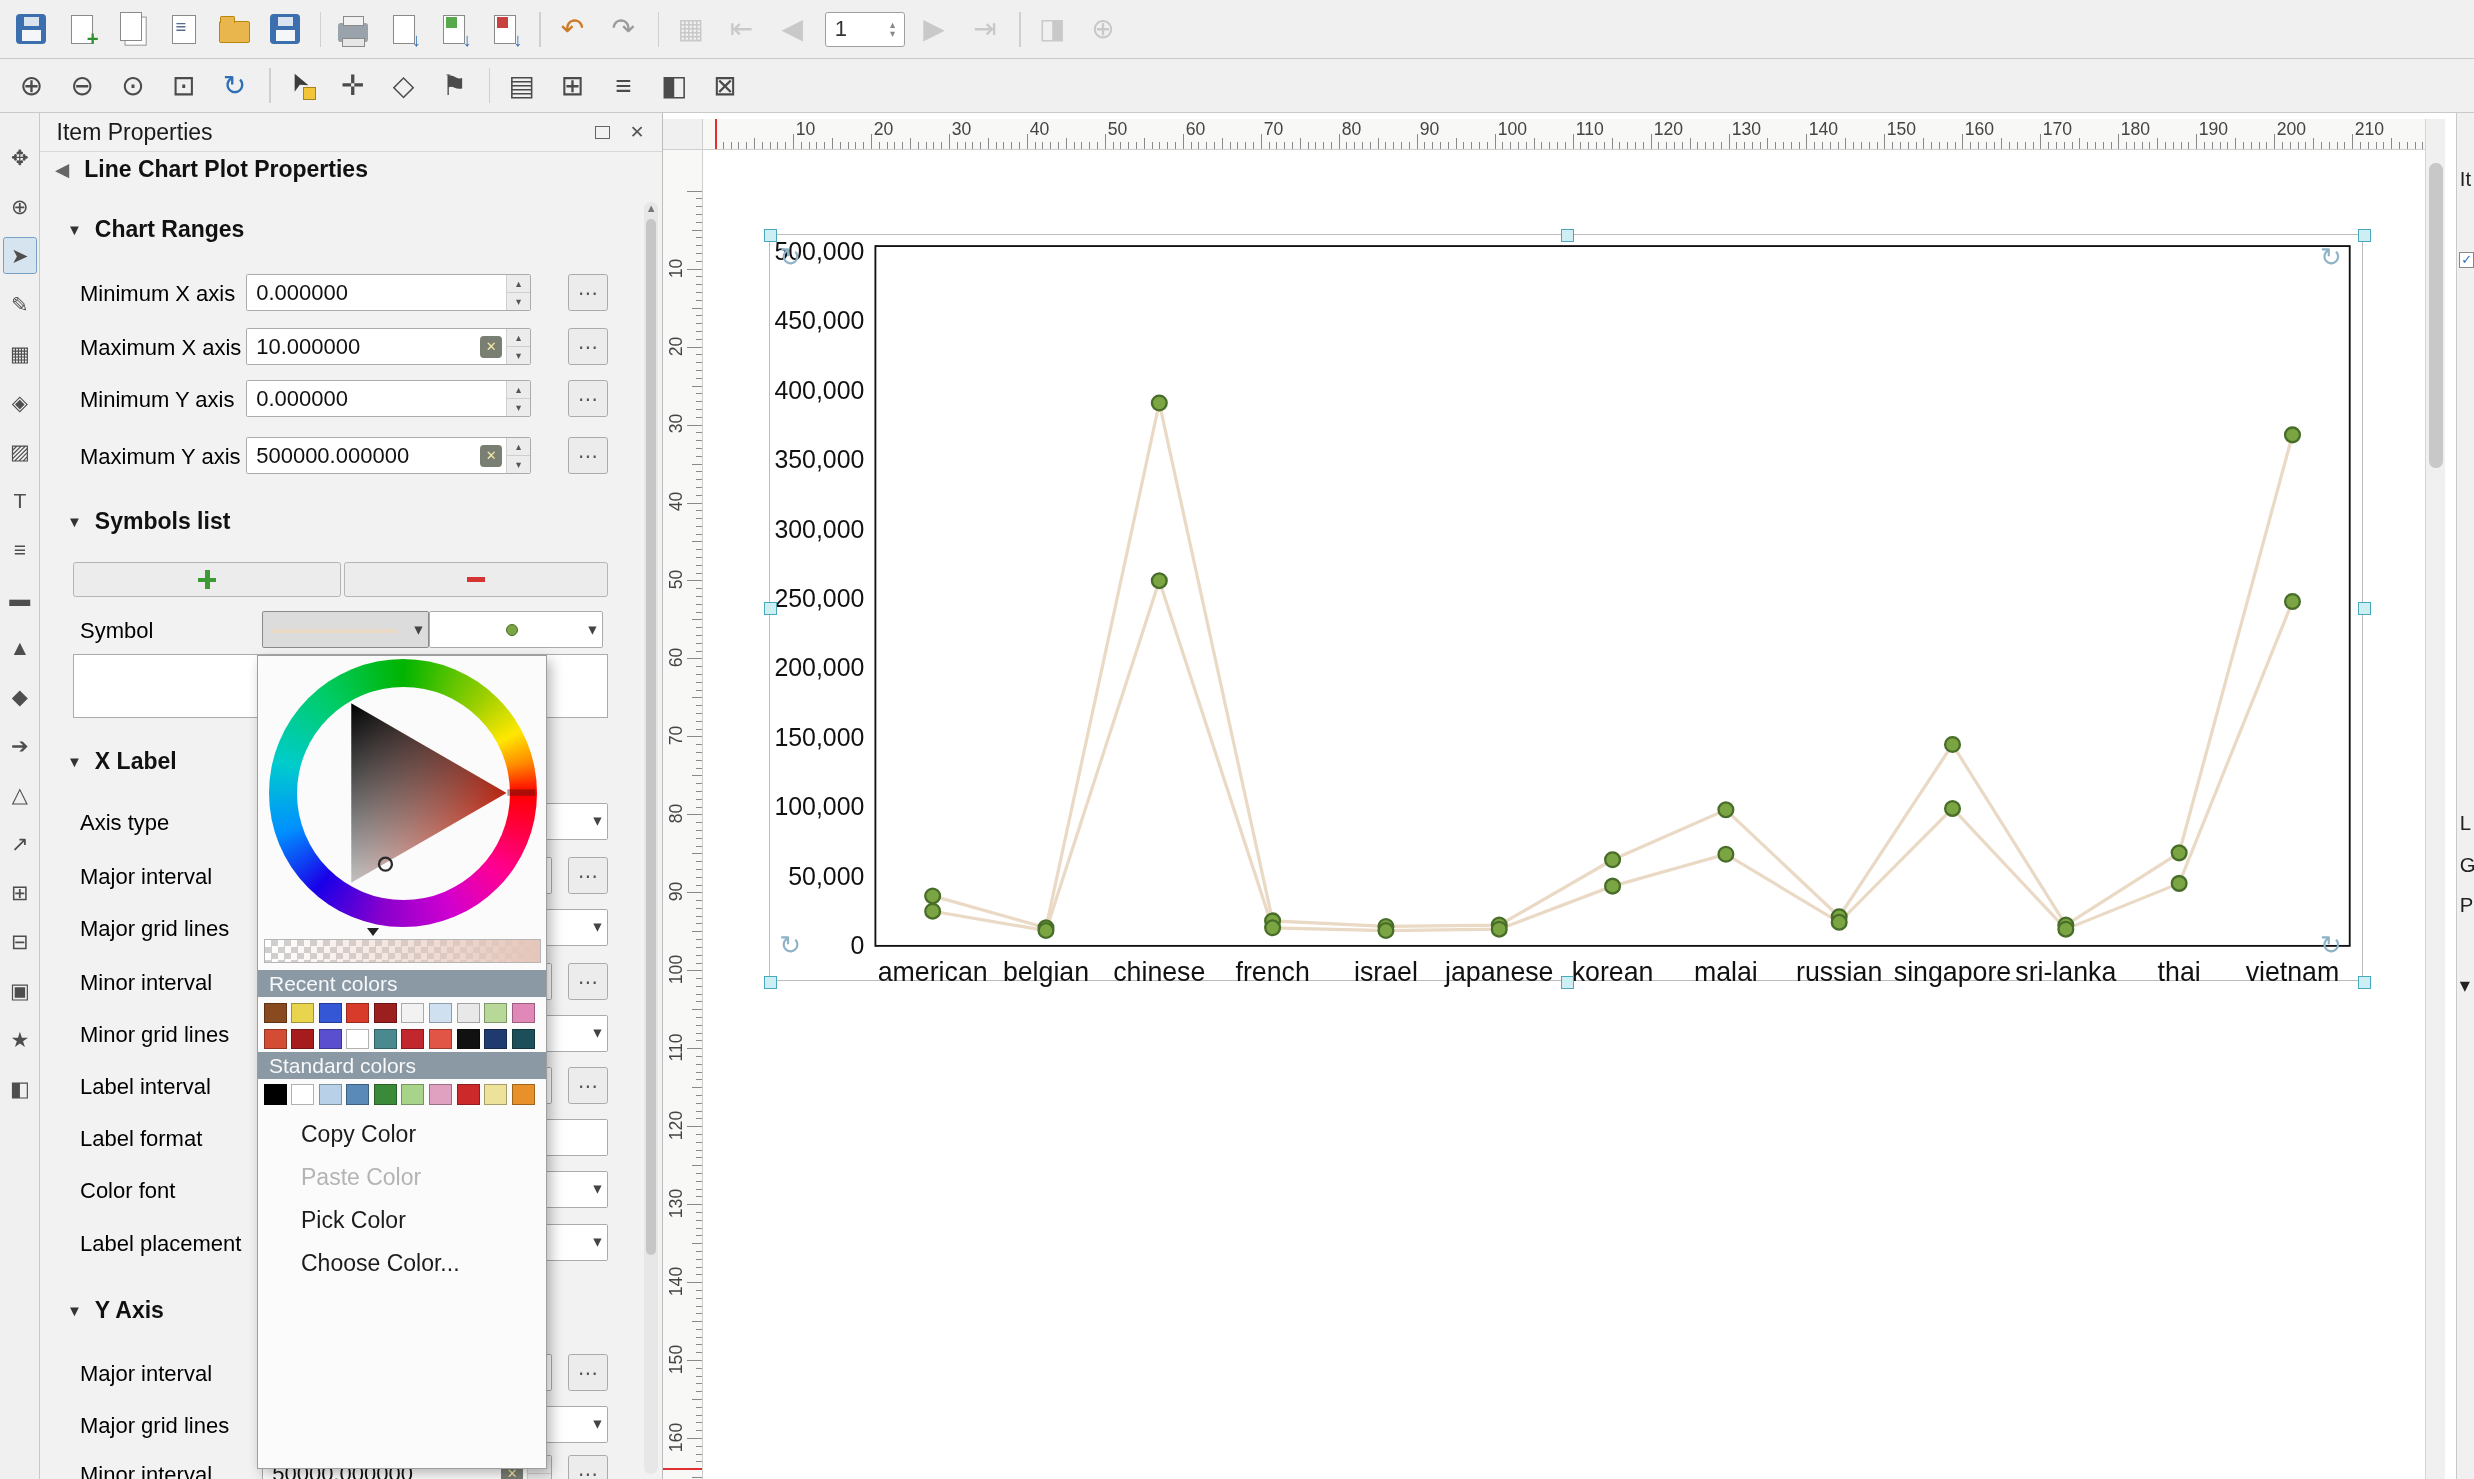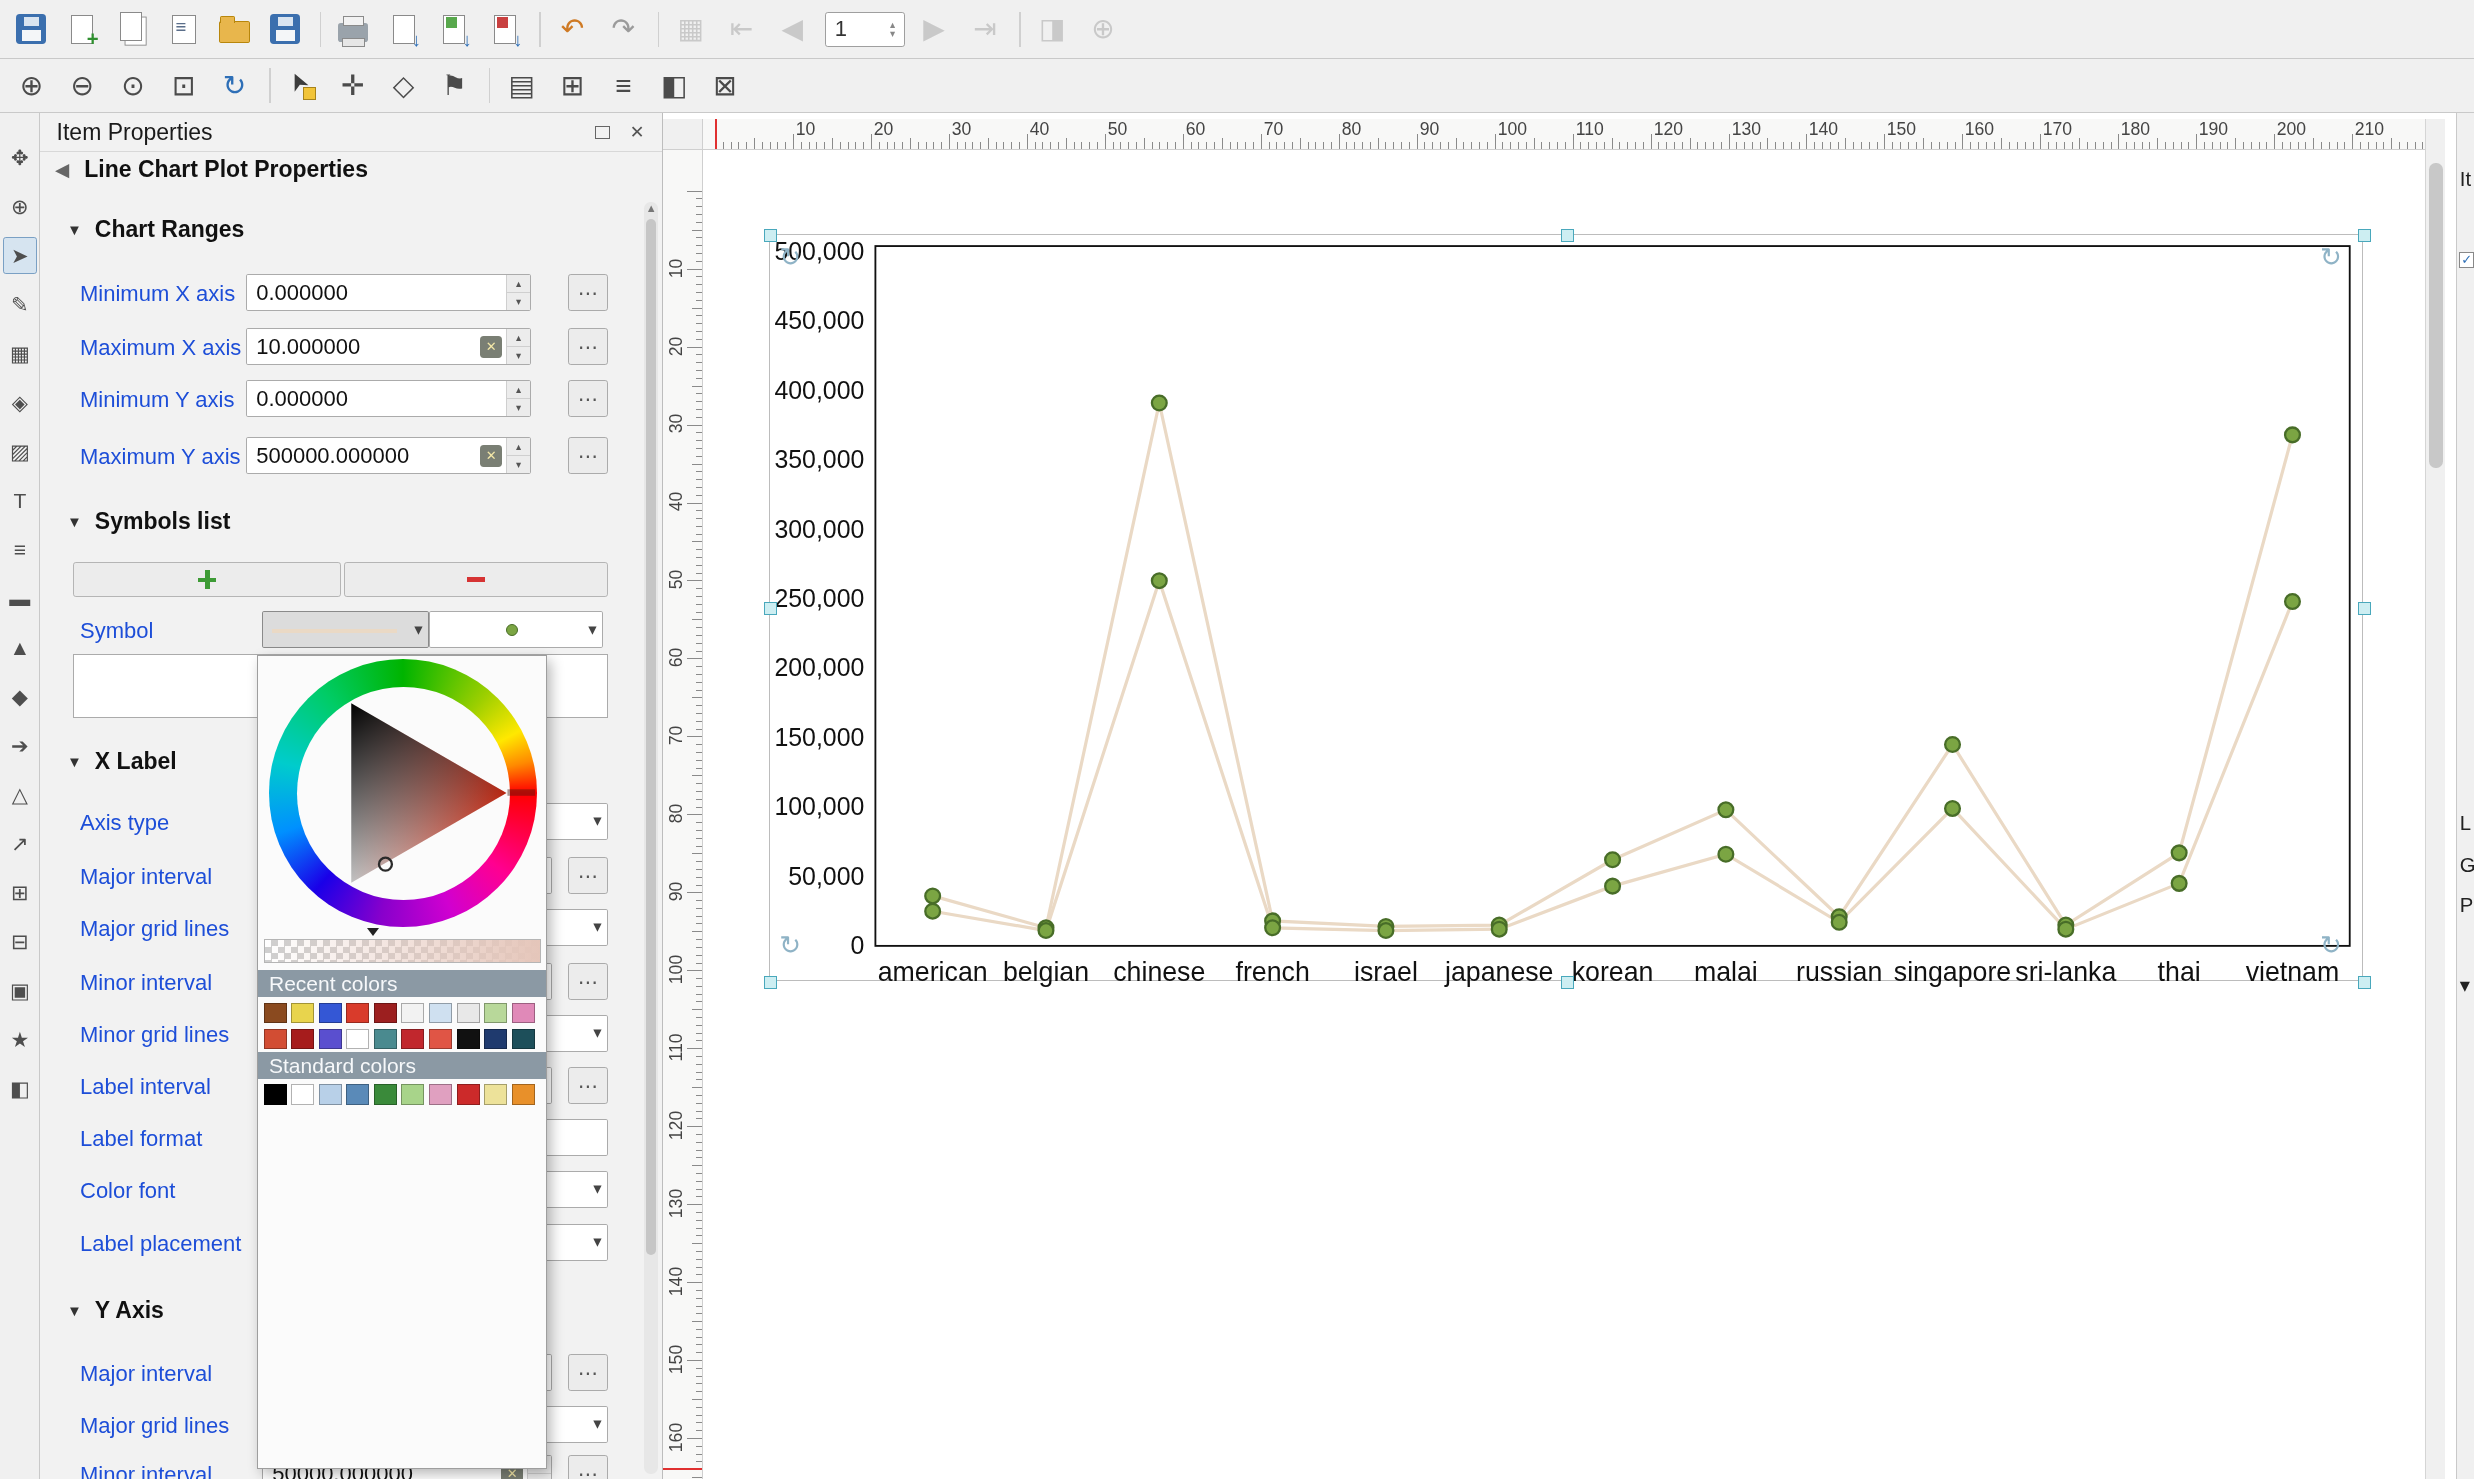--- a/index.html
+++ b/index.html
@@ -64,21 +64,21 @@
   .pt-btn { width:24px; height:24px; margin-left:11px; display:flex; align-items:center; justify-content:center;
     color:#555; font-size:17.6px; }
   .pt-float { width:15px; height:13px; border:1.8px solid #666; }
   #back-bar { position:absolute; left:0; top:39px; width:100%; height:35px; display:flex; align-items:center; padding-left:15px; }
   #back-arrow { color:#666; font-size:18.5px; margin-right:15px; }
   #back-title { font-weight:bold; font-size:23px; color:#111; }
   .sec-header { position:absolute; left:0; width:592px; height:37px; display:flex; align-items:center; }
   .sec-tri { margin-left:27px; font-size:15px; color:#333; }
   .sec-title { margin-left:13px; font-weight:bold; font-size:23px; color:#111; }
   .prow { position:absolute; left:0; width:610px; height:37px; }
-  .plabel { position:absolute; left:40px; top:6.5px; font-size:22px; color:#1d4ed8; white-space:nowrap; }
+  .plabel { position:absolute; left:40px; top:6.5px; font-size:22px; color:#000000; white-space:nowrap; }
   .pfield { position:absolute; top:0; height:37px; background:#fff; border:0.9px solid #ababab; border-radius:1.8px;
     display:flex; align-items:center; }
   .pfield input { border:none; outline:none; flex:1; min-width:0; font-size:22px; padding-left:9.2px;
     color:#111; font-family:"Liberation Sans",sans-serif; background:transparent; }
   .spin { width:24px; align-self:stretch; border-left:0.9px solid #cfcfcf; display:flex; flex-direction:column; }
   .spin span { flex:1; display:flex; align-items:center; justify-content:center; font-size:10.2px; color:#555; background:#ececec; }
   .spin span:first-child { border-bottom:0.9px solid #cfcfcf; }
   .clear-btn { width:22px; height:22px; border-radius:3.7px; background:#7a7f74; color:#f5e9a8; font-size:13px;
     display:flex; align-items:center; justify-content:center; margin-right:3.7px; flex:0 0 auto; }
   .ovr { position:absolute; left:528px; top:0; width:40px; height:37px; background:#ececec; border:0.9px solid #ababab;
@@ -1061,16 +1061,22 @@
         <div class="swatch" style="background: rgb(255, 255, 255);"></div>
         <div class="swatch" style="background: rgb(184, 208, 232);"></div>
         <div class="swatch" style="background: rgb(90, 138, 184);"></div>
         <div class="swatch" style="background: rgb(58, 138, 58);"></div>
         <div class="swatch" style="background: rgb(168, 212, 138);"></div>
         <div class="swatch" style="background: rgb(224, 160, 192);"></div>
         <div class="swatch" style="background: rgb(204, 42, 42);"></div>
         <div class="swatch" style="background: rgb(237, 226, 154);"></div>
         <div class="swatch" style="background: rgb(232, 144, 42);"></div>
       </div>
+    <div id="menu-bottom">
+        <div class="menu-item">Copy Color</div>
+        <div class="menu-item disabled">Paste Color</div>
+        <div class="menu-item">Pick Color</div>
+        <div class="menu-item">Choose Color...</div>
+      </div>
   </div>
 
 </div>
 
 
 </body></html>

